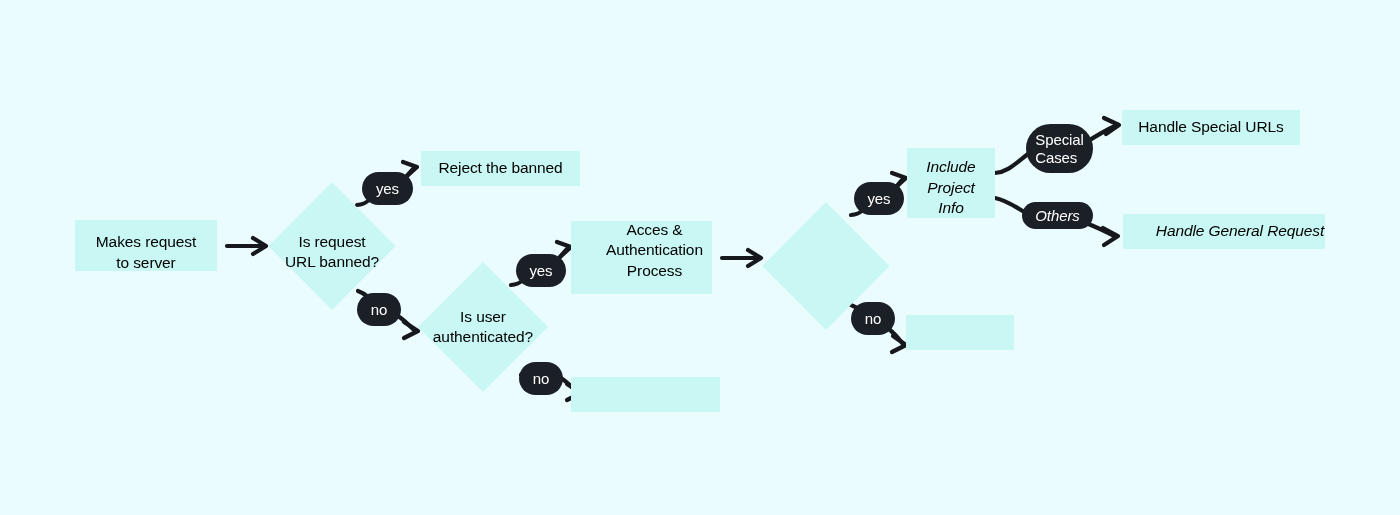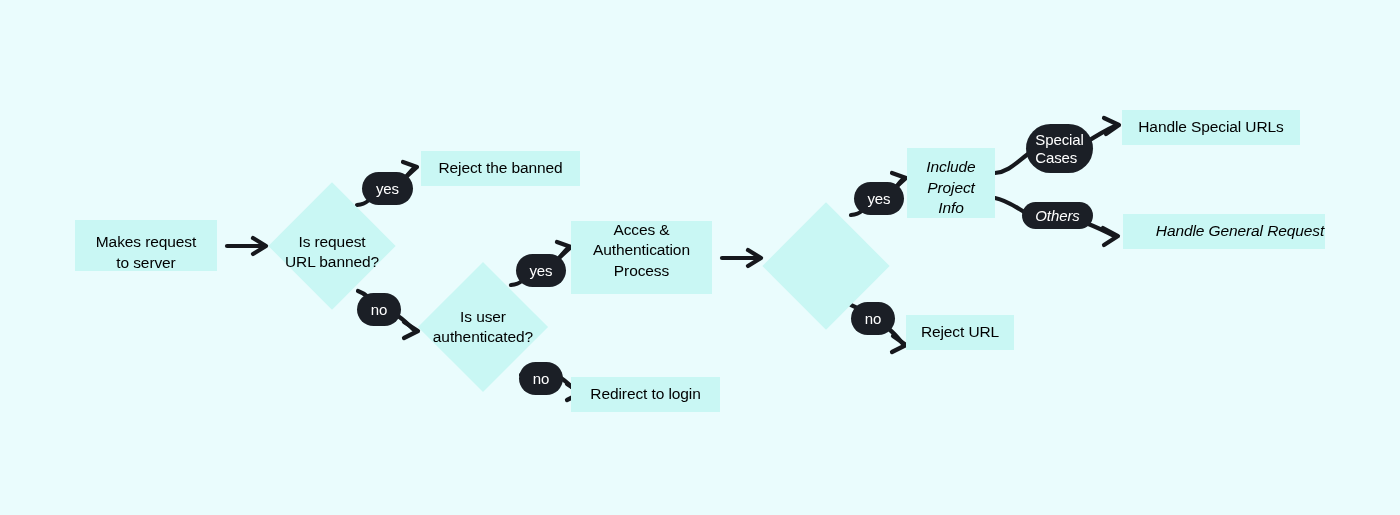--- a/index.html
+++ b/index.html
@@ -143,34 +143,32 @@
   </svg>
 
   <div class="rect-node" style="left:75px; top:220px; width:142px; height:51px;"></div>
   <div class="node-text" style="left:75px; top:220px; width:142px; height:65px;">Makes request
 to server</div>
 
   <div class="rect-node" style="left:421px; top:151px; width:159px; height:35px;"></div>
   <div class="node-text" style="left:421px; top:151px; width:159px; height:35px;">Reject the banned</div>
 
   <div class="rect-node" style="left:571px; top:221px; width:141px; height:73px;"></div>
-  <div class="node-text" style="left:571px; top:221px; width:141px; height:59px;">Acces &amp;
+  <div class="node-text" style="left:584px; top:221px; width:141px; height:59px;">Acces &amp;
 Authentication
 Process</div>
 
   <div class="rect-node" style="left:571px; top:377px; width:149px; height:35px;"></div>
-  <div class="node-text" style="left:571px; top:377px; width:149px; height:35px;">Redirect to login</div>
 
   <div class="rect-node" style="left:907px; top:148px; width:88px; height:70px;"></div>
   <div class="node-text" style="left:907px; top:148px; width:88px; height:80px;font-style:italic;">Include
 Project
 Info</div>
 
   <div class="rect-node" style="left:906px; top:315px; width:108px; height:35px;"></div>
-  <div class="node-text" style="left:906px; top:315px; width:108px; height:35px;">Reject URL</div>
 
   <div class="rect-node" style="left:1122px; top:110px; width:178px; height:35px;"></div>
   <div class="node-text" style="left:1122px; top:110px; width:178px; height:35px;">Handle Special URLs</div>
 
   <div class="rect-node" style="left:1123px; top:214px; width:202px; height:35px;"></div>
   <div class="node-text" style="left:1123px; top:214px; width:234px; height:35px;font-style:italic;">Handle General Request</div>
 
   <div class="diamond-node" style="left:287px; top:201px; width:90px; height:90px;"></div>
   <div class="node-text" style="left:262px; top:227px; width:140px; height:50px;">Is request
 URL banned?</div>

